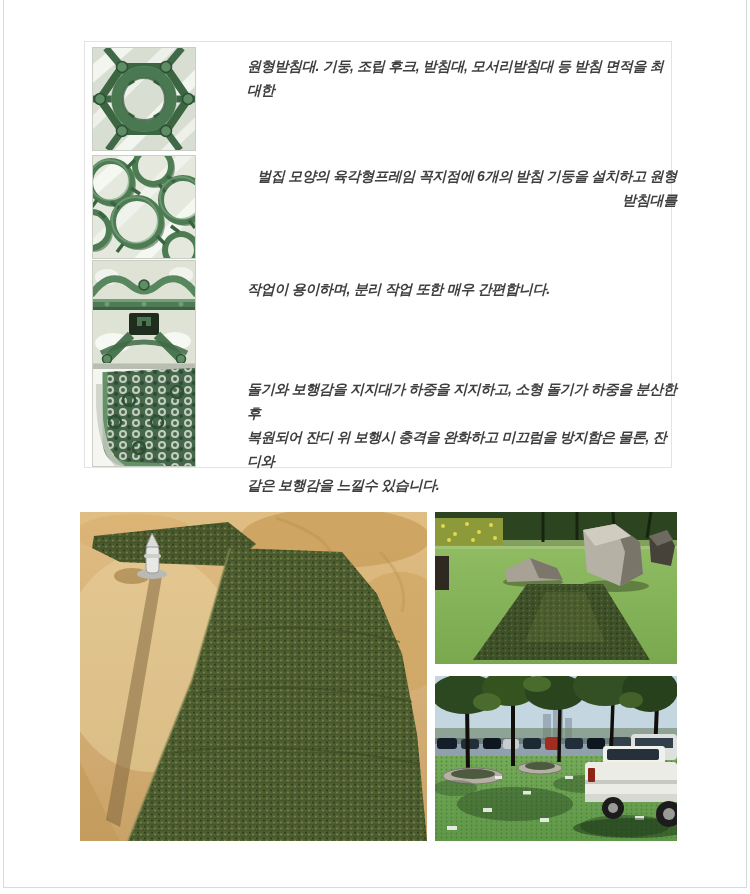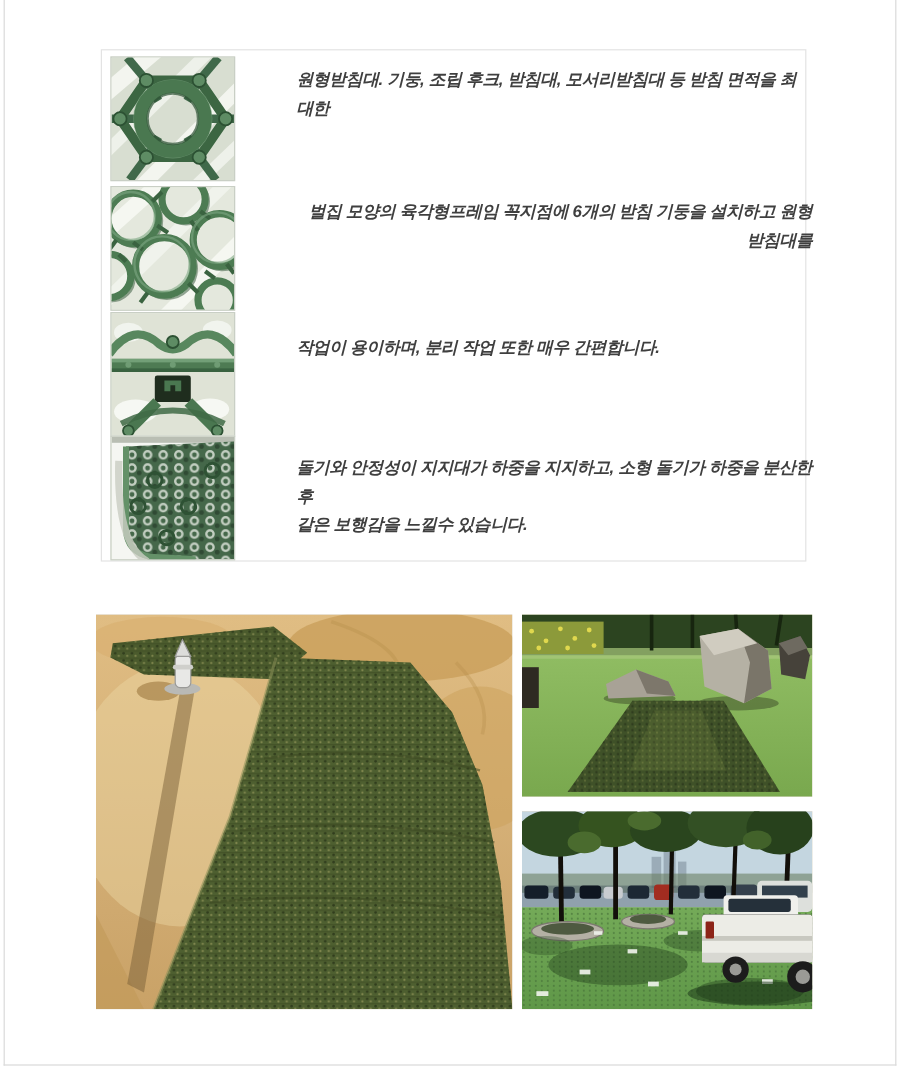--- a/index.html
+++ b/index.html
@@ -174,21 +174,22 @@
               <circle cx="64" cy="58" r="6"></circle>
             <circle cx="84" cy="28" r="6"></circle>
               <circle cx="46" cy="84" r="6"></circle>
             <circle cx="22" cy="58" r="6"></circle>
           </g>
           <path d="M12,8 L12,78 Q13,96 32,100 L70,102" stroke="#649168" stroke-width="5" fill="none"></path>
           <path d="M6,20 Q4,90 30,104" stroke="#c9cdc2" stroke-width="6" fill="none" opacity="0.8"></path>
         </svg>
       </div>
       <div class="feature-text">
-        <div>돌기와 안정성이 지지대가 하중을 지지하고, 소형 돌기가 하중을 분산한 후</div>
+        <div>돌기와 보행감을 지지대가 하중을 지지하고, 소형 돌기가 하중을 분산한 후</div>
+        <div>복원되어 잔디 위 보행시 충격을 완화하고 미끄럼을 방지함은 물론, 잔디와</div>
         <div>같은 보행감을 느낄수 있습니다.</div>
       </div>
     </div>
   </div>
 
   <div class="photo photo-left">
     <svg viewBox="0 0 347 329" preserveAspectRatio="none">
       <defs>
         <linearGradient id="sand" x1="0" y1="0" x2="0" y2="1">
           <stop offset="0" stop-color="#e0bd83"></stop>

